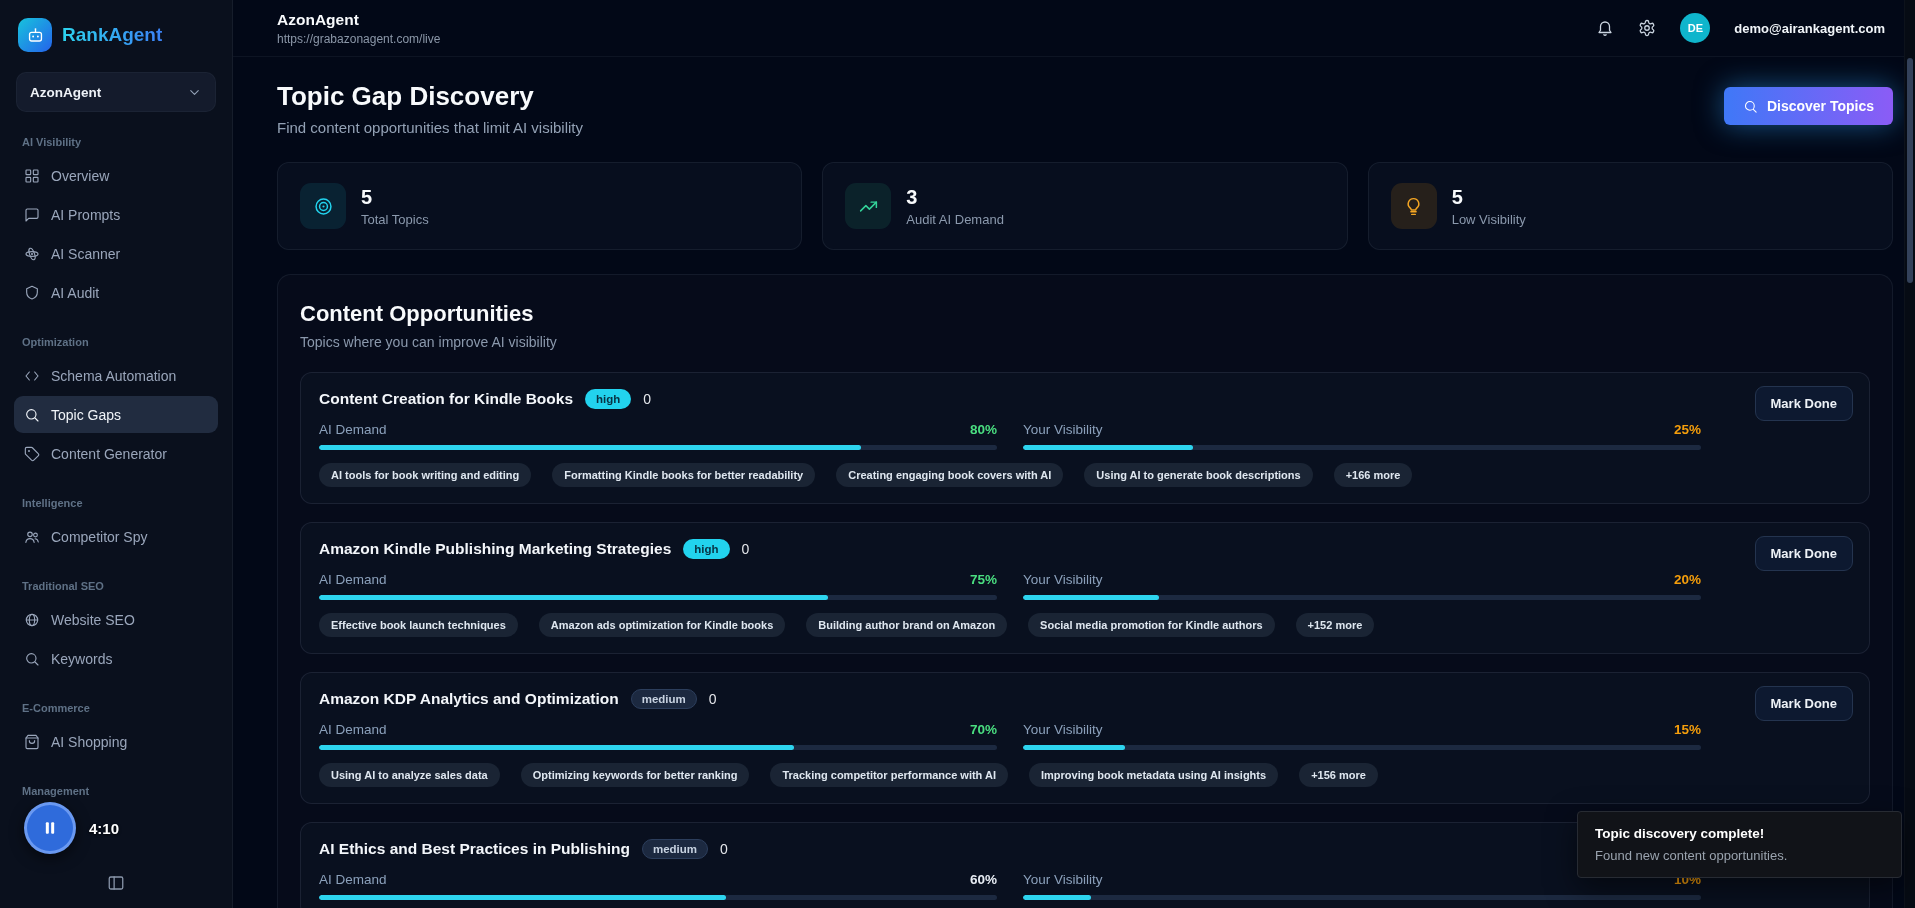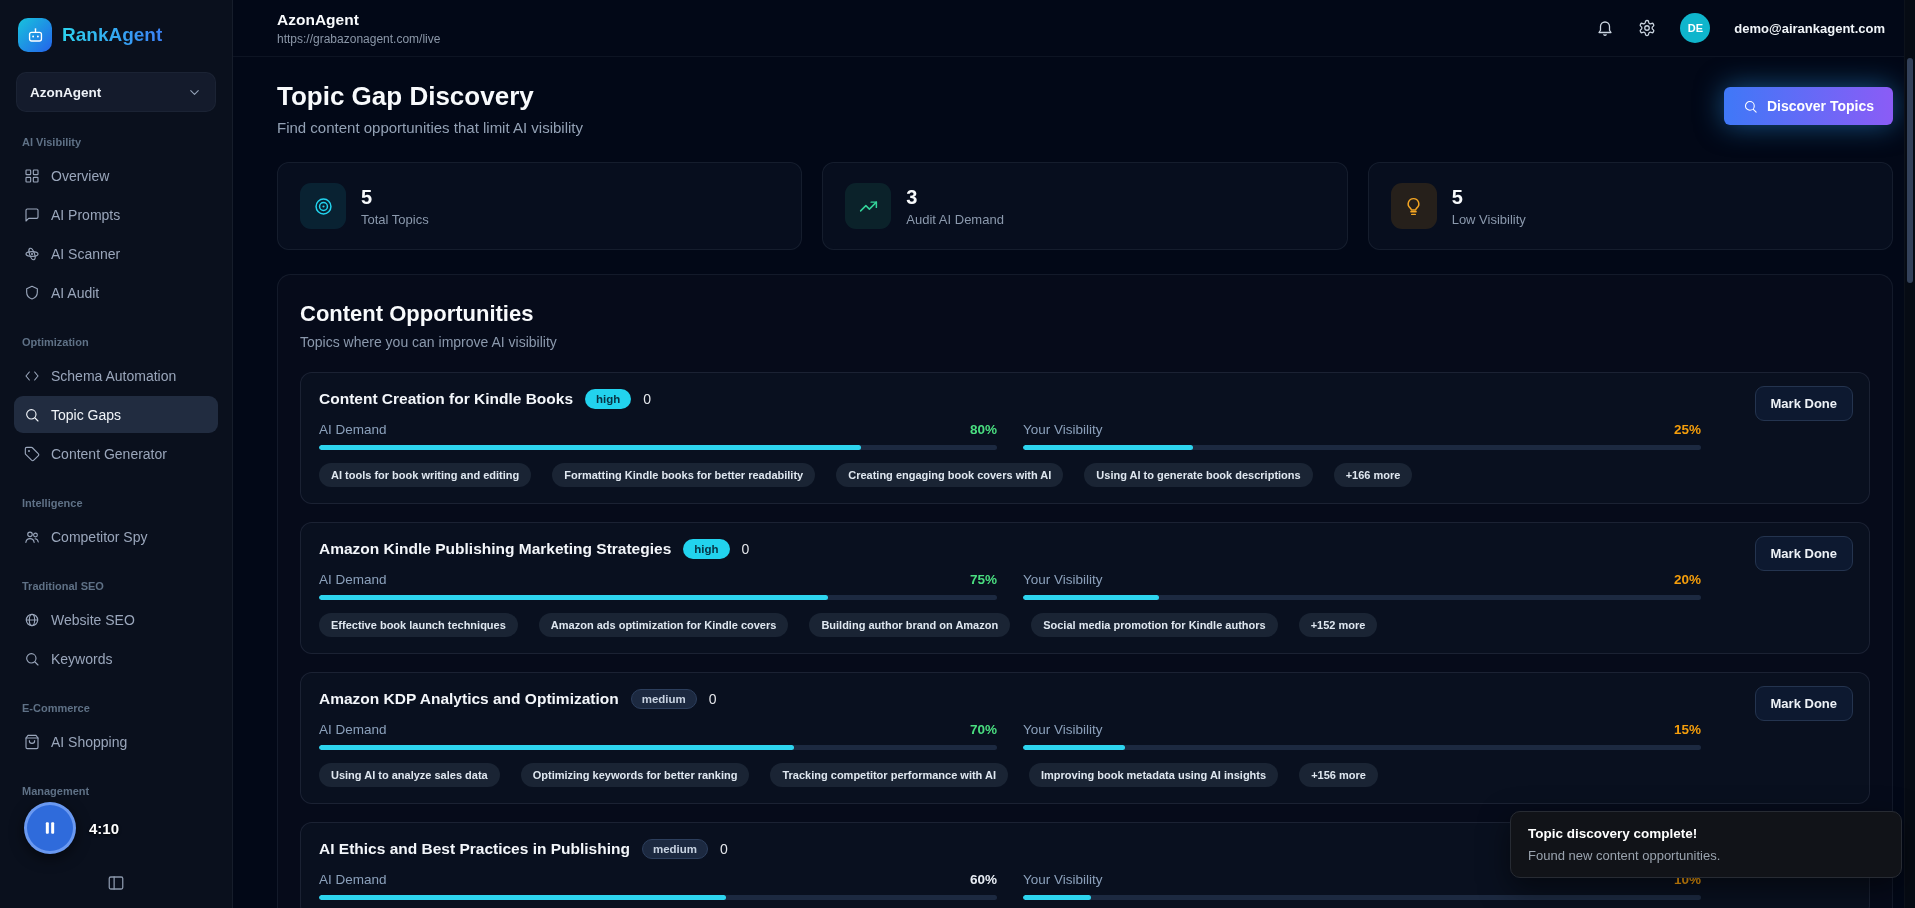--- a/index.html
+++ b/index.html
@@ -122,22 +122,22 @@
   .track { margin-top:8px; height:5px; border-radius:999px; background:#1c2940; overflow:hidden; }
   .fill { height:100%; border-radius:999px; background:#2dd4ee; }
   .tags { margin-top:13px; display:flex; gap:21px; }
   .tagpill {
     background:#1a2434; color:#dfe7f0; font-size:11px; font-weight:700;
     padding:6px 12px; border-radius:999px; white-space:nowrap;
   }
 
   
   .toast {
-    position:absolute; right:13px; bottom:30px; width:392px; z-index:40;
-    background:#111318; border:1px solid #272b33; border-radius:10px; padding:14px 17px;
+    position:absolute; right:13px; bottom:30px; width:325px; z-index:40;
+    background:#111318; border:1px solid #272b33; border-radius:4px; padding:14px 17px;
     box-shadow:0 10px 30px rgba(0,0,0,.5);
     margin-left:10px;
   }
   .toast-title { font-size:13.5px; font-weight:700; color:#fff; }
   .toast-msg { font-size:13px; color:#9aa3ae; margin-top:7px; }
 
   
   .scrollbar { position:absolute; right:0; top:0; width:11px; height:908px; background:#060b14;
     border-left:1px solid rgba(255,255,255,.03); z-index:30; }
   .scroll-thumb { position:absolute; left:2px; top:58px; width:6px; height:225px; background:#33415a; border-radius:3px; }
@@ -436,21 +436,21 @@
                   <span>Your Visibility</span>
                   <span class="pct amber">20</span>
                 </div>
               <div class="track">
                   <div class="fill" style="width: 20%;"></div>
                 </div>
             </div>
           </div>
           <div class="tags">
             <span class="tagpill">Effective book launch techniques</span>
-            <span class="tagpill">Amazon ads optimization for Kindle covers</span>
+            <span class="tagpill">Amazon ads optimization for Kindle books</span>
             <span class="tagpill">Building author brand on Amazon</span>
             <span class="tagpill">Social media promotion for Kindle authors</span>
             <span class="tagpill">+152 more</span>
           </div>
         </div>
 
         <div class="opp">
           <div class="opp-head">
             <span class="opp-title">Amazon KDP Analytics and Optimization</span>
             <span class="badge medium">medium</span>

